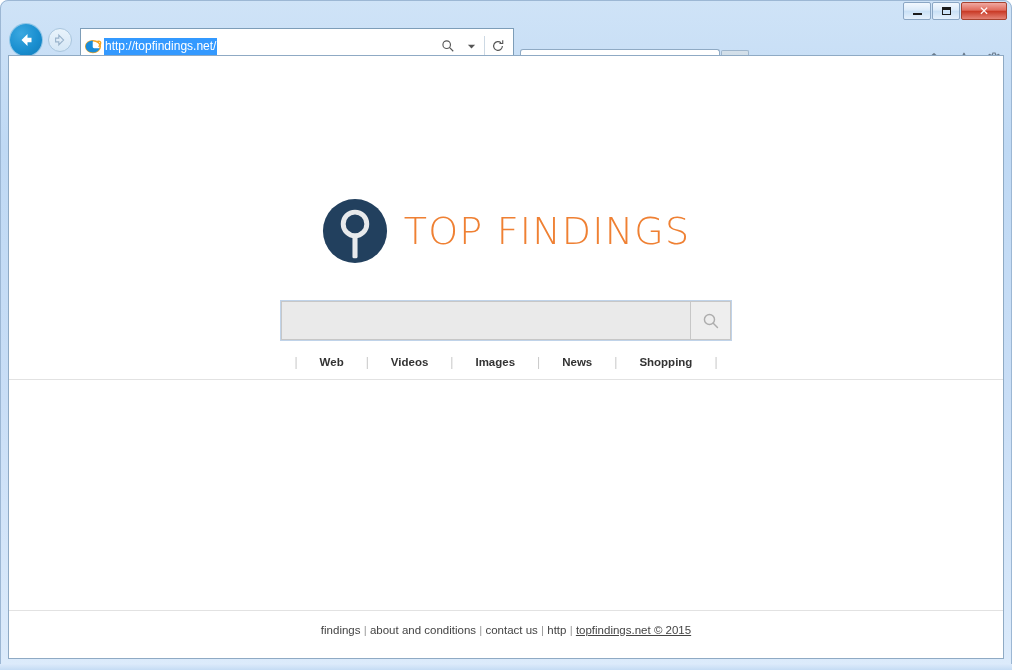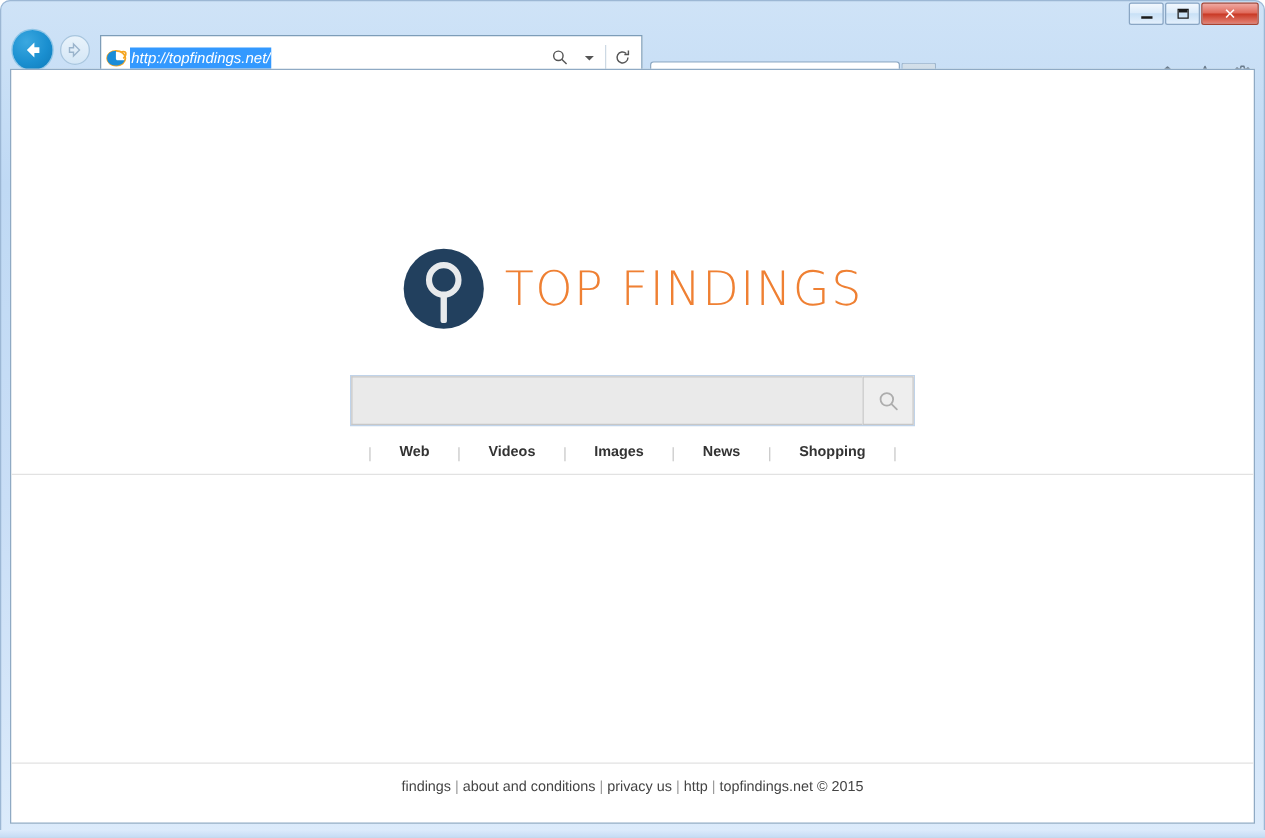--- a/index.html
+++ b/index.html
@@ -122,21 +122,20 @@
 
   #addressbar {
     position: absolute;
     left: 80px; top: 6px;
     width: 434px; height: 36px;
     background: #ffffff;
     border: 1px solid #7d9db8;
     box-sizing: border-box;
     display: flex;
     align-items: center;
-    font-style: italic;
   }
   #ie-favicon {
     margin-left: 3px;
     width: 18px; height: 18px;
     flex: none;
   }
   #url-text {
     flex: 1;
     margin-left: 2px;
     font-size: 12px;
@@ -364,21 +363,21 @@
     text-align: center;
     font-size: 11.5px;
     color: #444444;
   }
   .footlink {
     color: #444444;
     text-decoration: none;
     cursor: pointer;
   }
   .footpipe { color: #999; }
-  #copyright { color: #444444; }
+  #copyright { color: #444444; text-decoration: underline; }
 
   
   #window-bottom {
     position: absolute;
     left: 0; bottom: 0;
     width: 1012px;
     height: 6px;
     background: linear-gradient(to bottom, #dceafb 0%, #c5dcf4 100%);
   }
 </style>
@@ -519,21 +518,21 @@
     </div>
 
     <div id="divider-top"></div>
     <div id="divider-bottom"></div>
 
     <div id="footer">
       <a class="footlink">findings</a>
       <span class="footpipe">|</span>
       <a class="footlink">about and conditions</a>
       <span class="footpipe">|</span>
-      <a class="footlink">privacy us</a>
+      <a class="footlink">contact us</a>
       <span class="footpipe">|</span>
       <a class="footlink">http</a>
       <span class="footpipe">|</span>
       <span id="copyright">topfindings.net © 2015</span>
     </div>
 
   </div>
 
   <div id="window-bottom"></div>
 </div>

